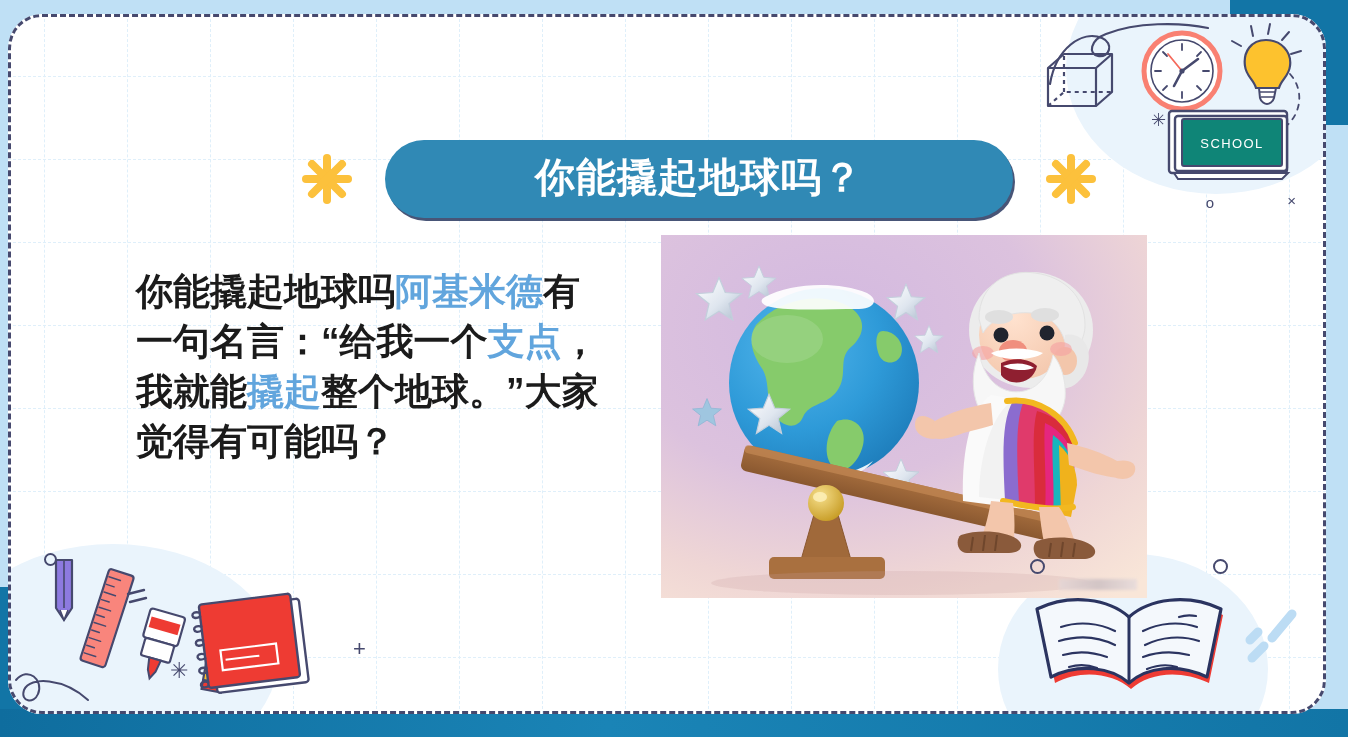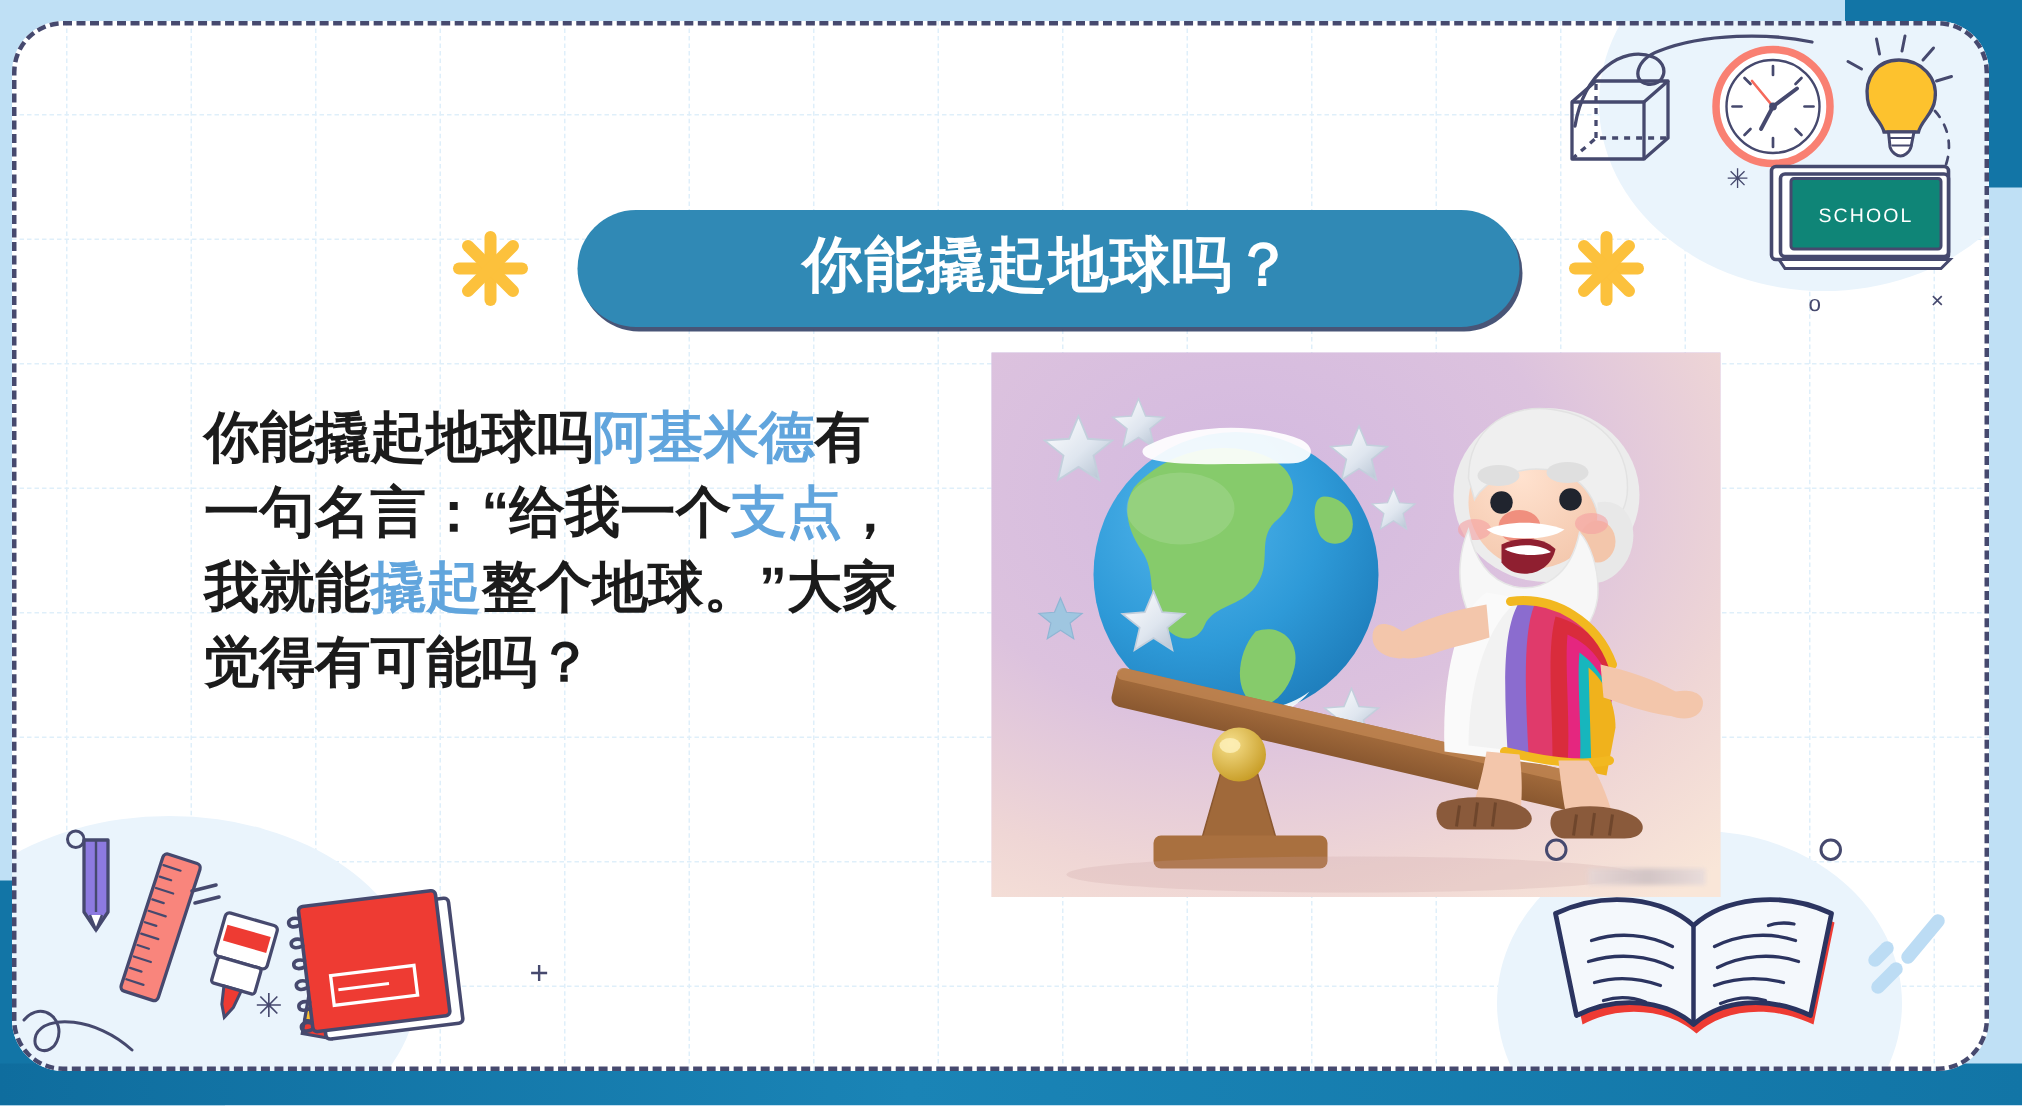--- a/index.html
+++ b/index.html
@@ -154,21 +154,21 @@
           <g stroke="#46496e" stroke-width="1.4">
             <line x1="220" y1="78" x2="236" y2="78"></line>
             <line x1="221" y1="83" x2="235" y2="83"></line>
           </g>
         </g>
 
         <path d="M250 60 C 268 80, 258 110, 236 118 C 214 126, 206 146, 214 162" fill="none" stroke="#46496e" stroke-width="1.8" stroke-dasharray="5 6" stroke-linecap="round"></path>
       </svg>
     </div>
 
-    <div class="deco" style="right:10px;top:92px;width:140px;height:80px;">
+    <div class="deco" style="right:22px;top:92px;width:140px;height:80px;">
       <svg width="140" height="80" viewBox="0 0 140 80">
         <rect x="5" y="5" width="118" height="62" rx="3" fill="#ffffff" stroke="#46496e" stroke-width="2.4"></rect>
         <rect x="11" y="10" width="112" height="55" rx="3" fill="#ffffff" stroke="#46496e" stroke-width="2.4"></rect>
         <rect x="18" y="13" width="100" height="47" rx="2" fill="#0f8577" stroke="#46496e" stroke-width="2"></rect>
         <path d="M10 67 L124 67 L118 73 L14 73 Z" fill="#ffffff" stroke="#46496e" stroke-width="2"></path>
         <text x="68" y="42" text-anchor="middle" fill="#ffffff" font-family="Liberation Sans, sans-serif" font-size="13" letter-spacing="1.4">SCHOOL</text>
       </svg>
     </div>
     <span class="tiny" style="right:112px;top:180px;">o</span>
     <span class="tiny" style="right:30px;top:178px;">×</span>

